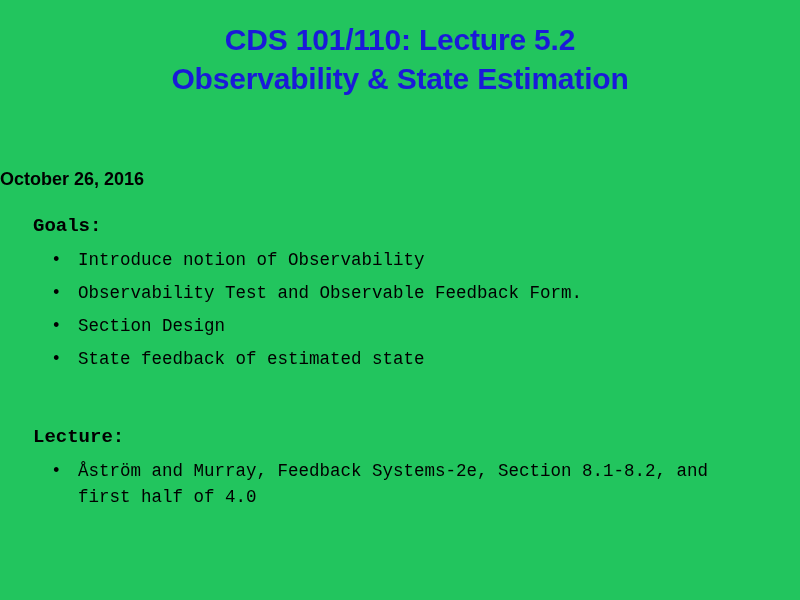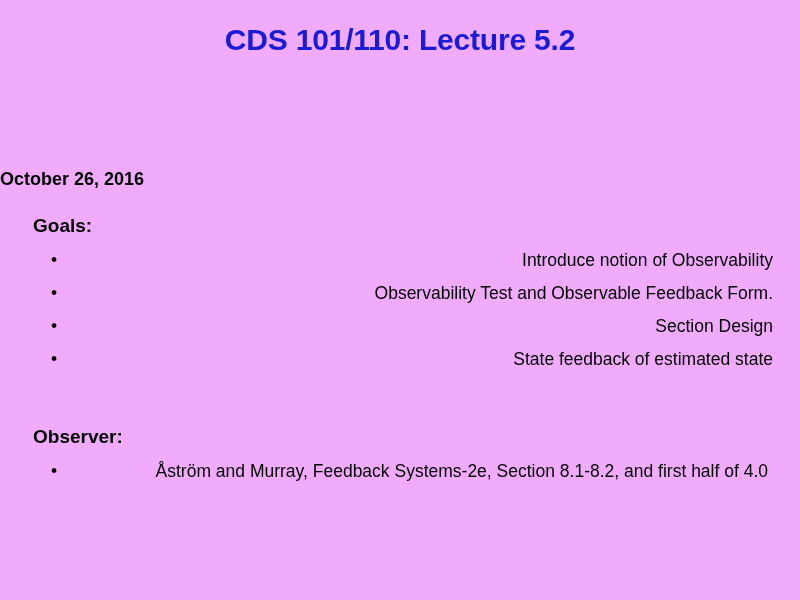--- a/index.html
+++ b/index.html
@@ -53,20 +53,21 @@
     font-size: 18px;
     line-height: 22px;
     color: #000000;
   }
 
   
   .section {
     position: absolute;
     left: 33px;
     width: 740px;
+    font-family: Liberation Mono, monospace;
   }
   .section-goals { top: 214px; }
   .section-reading { top: 425px; }
 
   .section-heading {
     font-weight: bold;
     font-size: 19px;
     line-height: 24px;
     color: #000000;
     margin: 0 0 9px 0;
@@ -90,35 +91,35 @@
   .bullet-dot {
     position: absolute;
     left: 18px;
     top: 0;
     font-size: 17.5px;
     line-height: 26px;
     color: #000000;
   }
   .bullet-text {
     display: block;
-    text-align: right;
   }
 
   
   .bullet-item-wrap .bullet-text {
     max-width: 690px;
   }
 </style>
 </head>
 <body style="background: rgb(255, 255, 255);">
 
-<div class="slide" style="background: #f0abfc;">
+<div class="slide" style="background: #22c55e;">
 
   <div class="title-block">
     <div class="title-line" style="color: rgb(26, 26, 217);">CDS 101/110: Lecture 5.2</div>
+    <div class="title-line" style="color: rgb(26, 26, 217);">Observability &amp; State Estimation</div>
   </div>
 
   <div class="date-block">
     <div class="date-text">October 26, 2016</div>
   </div>
 
   <div class="section section-goals">
     <div class="section-heading">Goals:</div>
     <ul class="bullet-list">
       <li class="bullet-item">
@@ -134,21 +135,21 @@
         <span class="bullet-text">Section Design</span>
       </li>
       <li class="bullet-item">
         <span class="bullet-dot">•</span>
         <span class="bullet-text">State feedback of estimated state</span>
       </li>
     </ul>
   </div>
 
   <div class="section section-reading">
-    <div class="section-heading">Observer:</div>
+    <div class="section-heading">Lecture:</div>
     <ul class="bullet-list">
       <li class="bullet-item bullet-item-wrap">
         <span class="bullet-dot">•</span>
         <span class="bullet-text">Åström and Murray, Feedback Systems-2e, Section 8.1-8.2, and first half of 4.0</span>
       </li>
     </ul>
   </div>
 
 </div>
 

